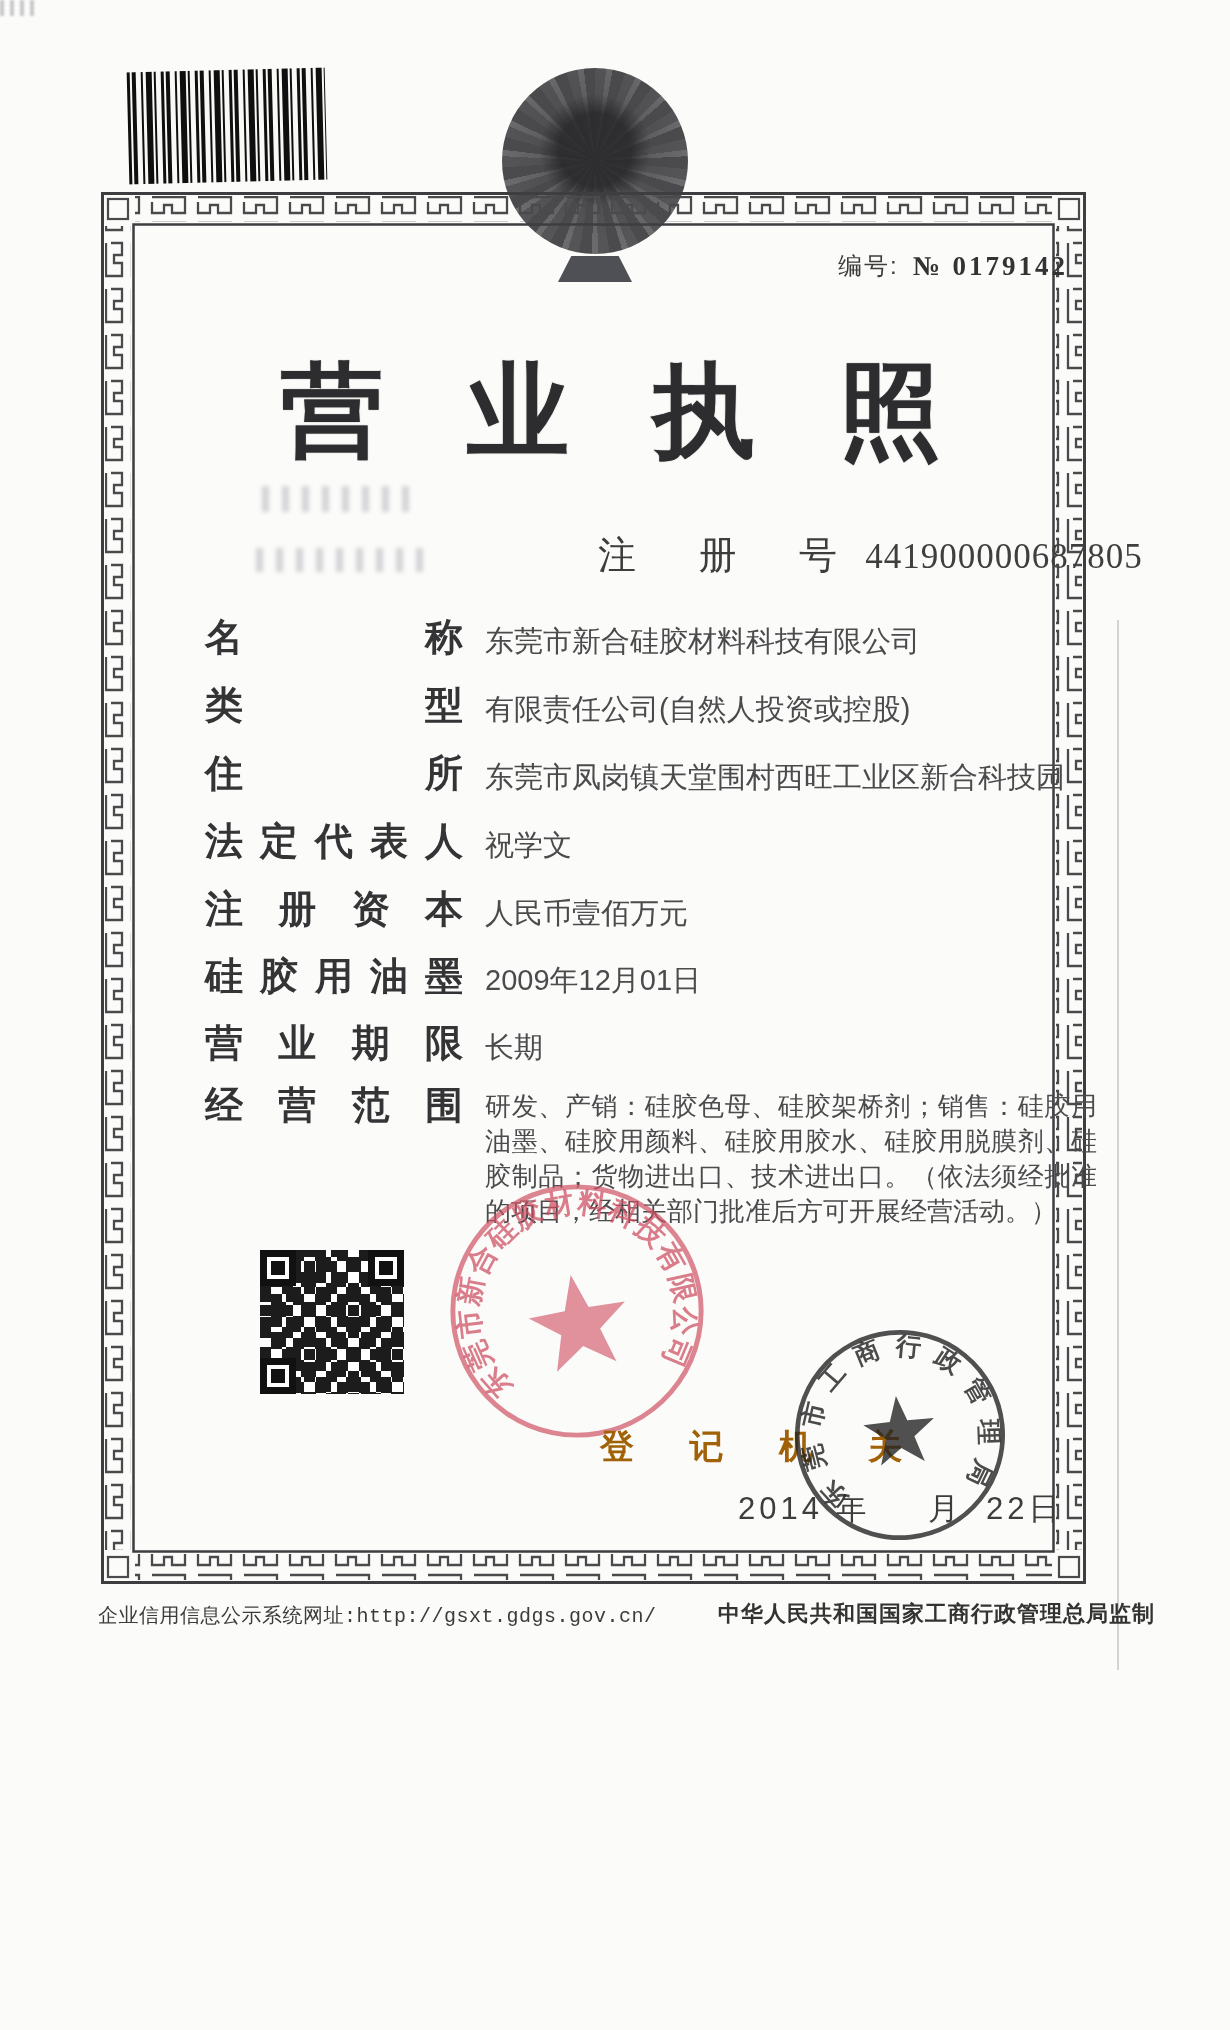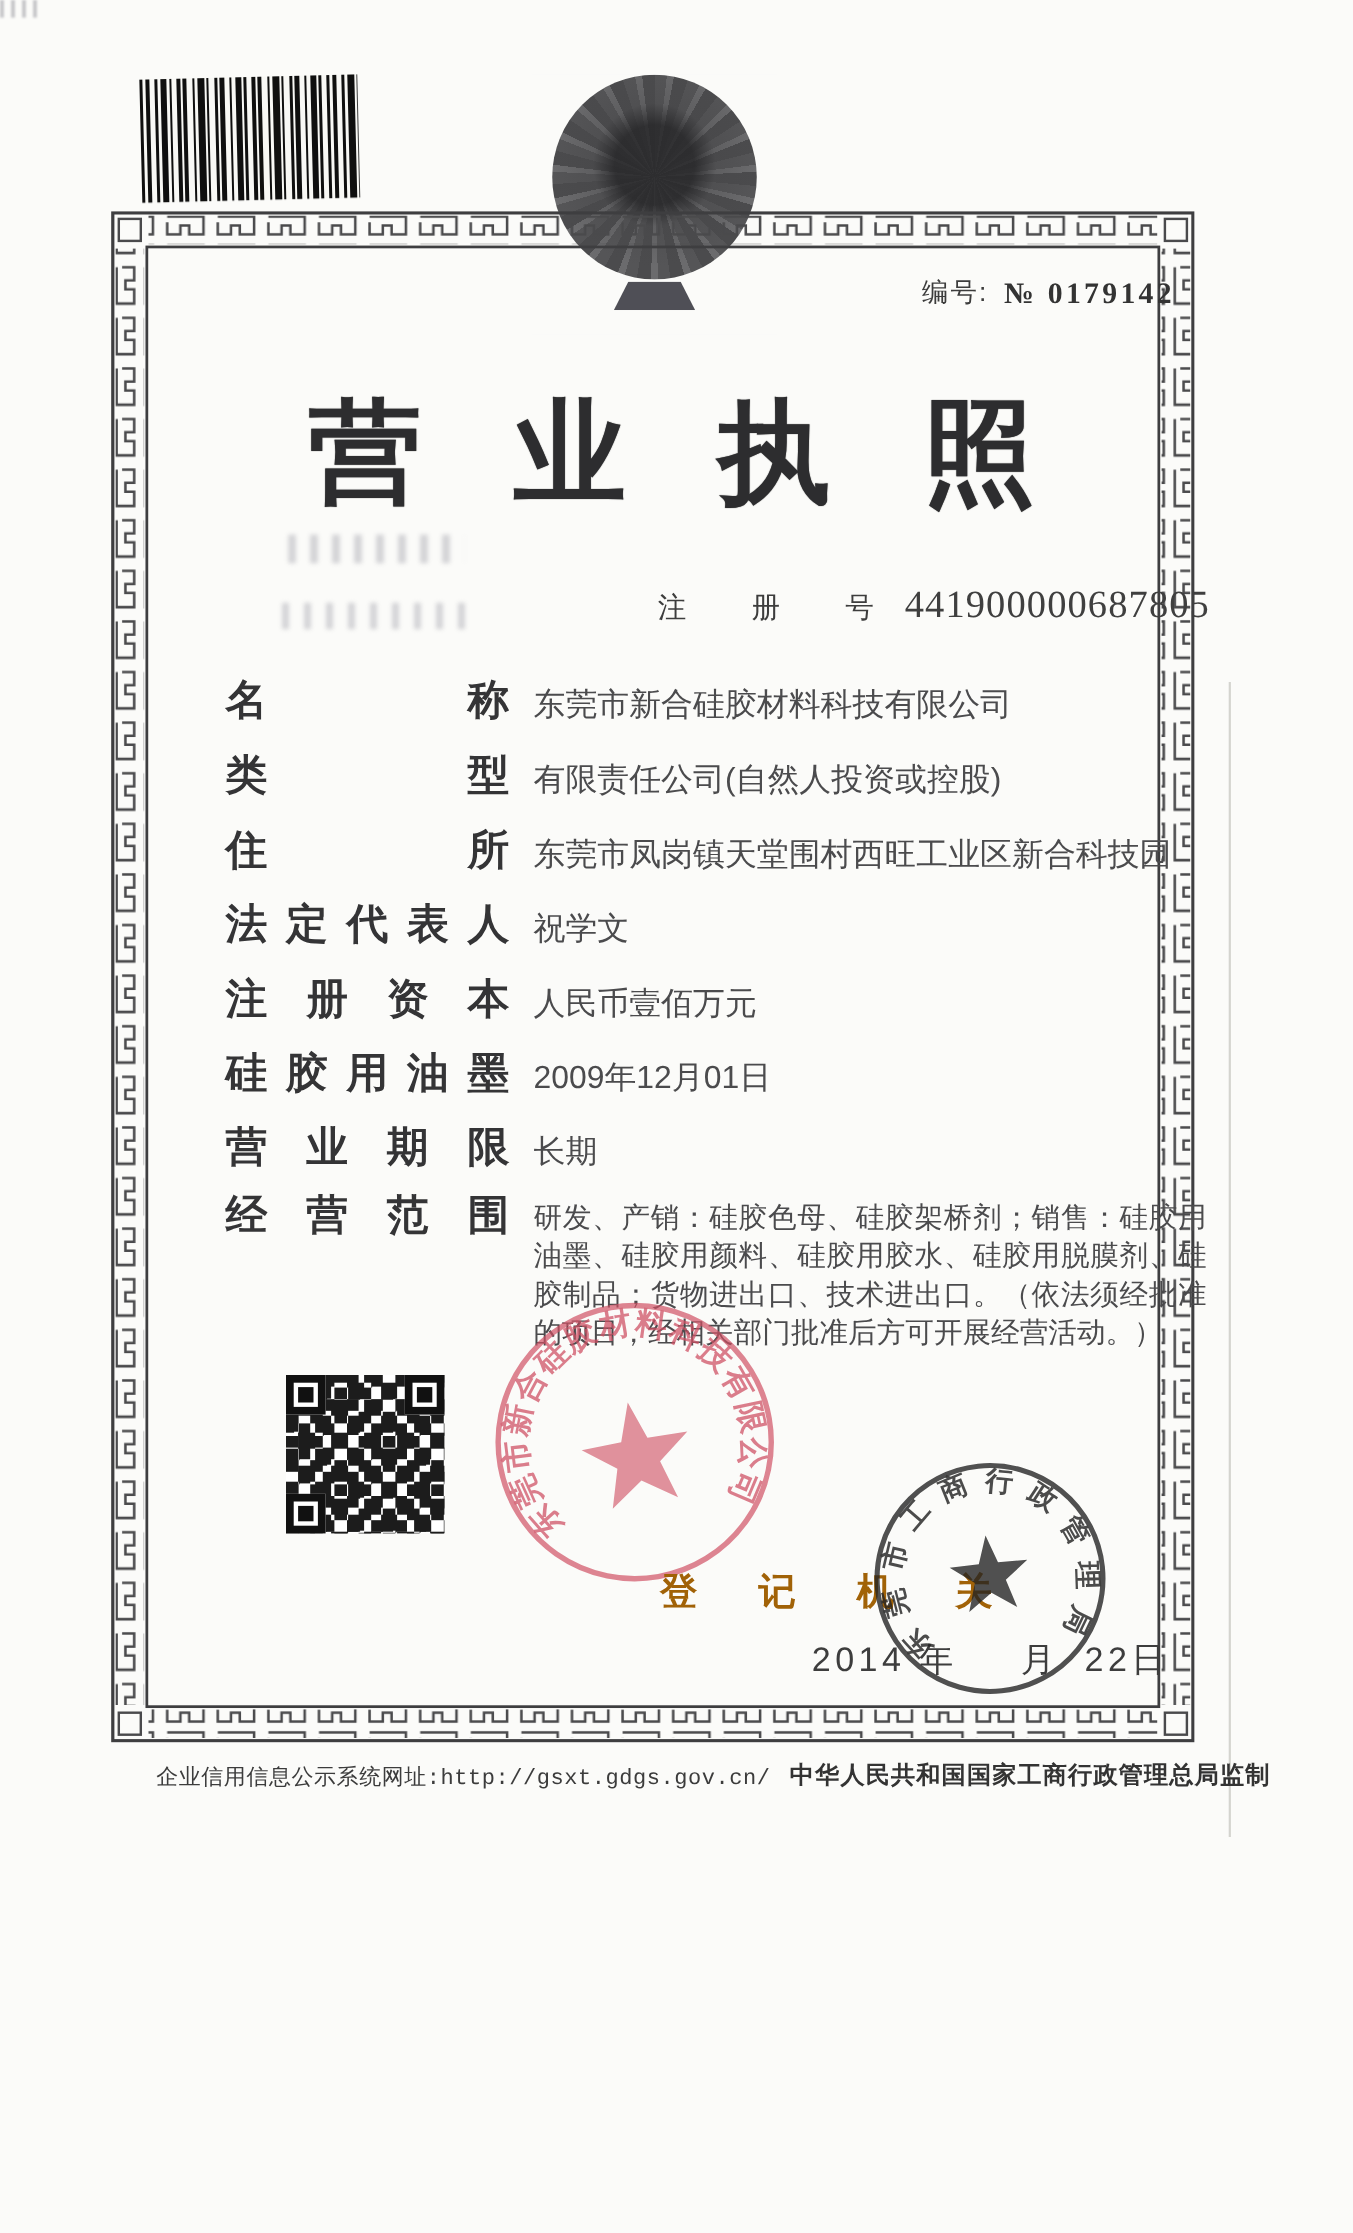--- a/index.html
+++ b/index.html
@@ -45,21 +45,21 @@
     text-shadow:0 0 1px #4a4a4a;}
 
   
   .smudge{position:absolute;opacity:.4;filter:blur(2px);
     background:repeating-linear-gradient(90deg,#9a9aa4 0 7px,transparent 7px 20px);}
   .smudge1{left:262px;top:486px;width:160px;height:26px;}
   .smudge2{left:256px;top:548px;width:170px;height:24px;}
 
   
   .regno{position:absolute;left:598px;top:530px;display:flex;align-items:baseline;}
-  .regno-label{font-size:26px;color:#3d3d3d;letter-spacing:26px;text-align:right;}
+  .regno-label{font-size:38px;color:#3d3d3d;letter-spacing:26px;text-align:right;}
   .regno-number{font-family:"Liberation Serif",serif;font-size:35px;color:#3f3f3f;letter-spacing:1px;margin-left:2px;}
 
   
   .rows{position:absolute;left:205px;top:612px;width:880px;}
   .row{position:absolute;left:0;display:flex;align-items:flex-start;}
   .row-label{width:258px;flex:0 0 258px;font-size:38px;font-weight:bold;color:#343436;line-height:1.1;
     text-align:justify;text-align-last:justify;}
   .row-value{margin-left:22px;font-size:29px;color:#4b4b4d;padding-top:7px;line-height:1.2;width:600px;}
   .row-value.small{font-size:26px;line-height:35px;padding-top:4px;width:612px;text-align:justify;}
   .r0{top:5px}.r1{top:73px}.r2{top:141px}.r3{top:209px}.r4{top:277px}.r5{top:344px}.r6{top:411px}.r7{top:473px}
@@ -77,21 +77,21 @@
   .company-seal{position:absolute;left:444px;top:1178px;transform:rotate(-10deg);opacity:.86;}
   .registry-stamp{position:absolute;left:788px;top:1323px;transform:rotate(-6deg);opacity:.9;}
 
   
   .registrar{position:absolute;left:600px;top:1424px;font-size:34px;font-weight:bold;color:#a16207;letter-spacing:23px;}
   .date-seg{position:absolute;top:1488px;font-size:31px;color:#3d3d3d;letter-spacing:4px;}
   .date-year{left:738px}.date-month{left:928px}.date-day{left:986px}
 
   
   .footer-left{position:absolute;left:98px;top:1602px;font-size:20px;color:#3c3c3c;
-    font-family:"Liberation Mono",monospace;letter-spacing:.5px;margin-left:44px;}
+    font-family:"Liberation Mono",monospace;letter-spacing:.5px;}
   .footer-right{position:absolute;left:706px;top:1599px;font-size:22px;font-weight:bold;color:#333;letter-spacing:1px;margin-left:12px;}
 </style>
 </head>
 <body>
 
 <div class="page">
 
   <div class="topmark"></div>
   <div class="page-edge"></div>
 

